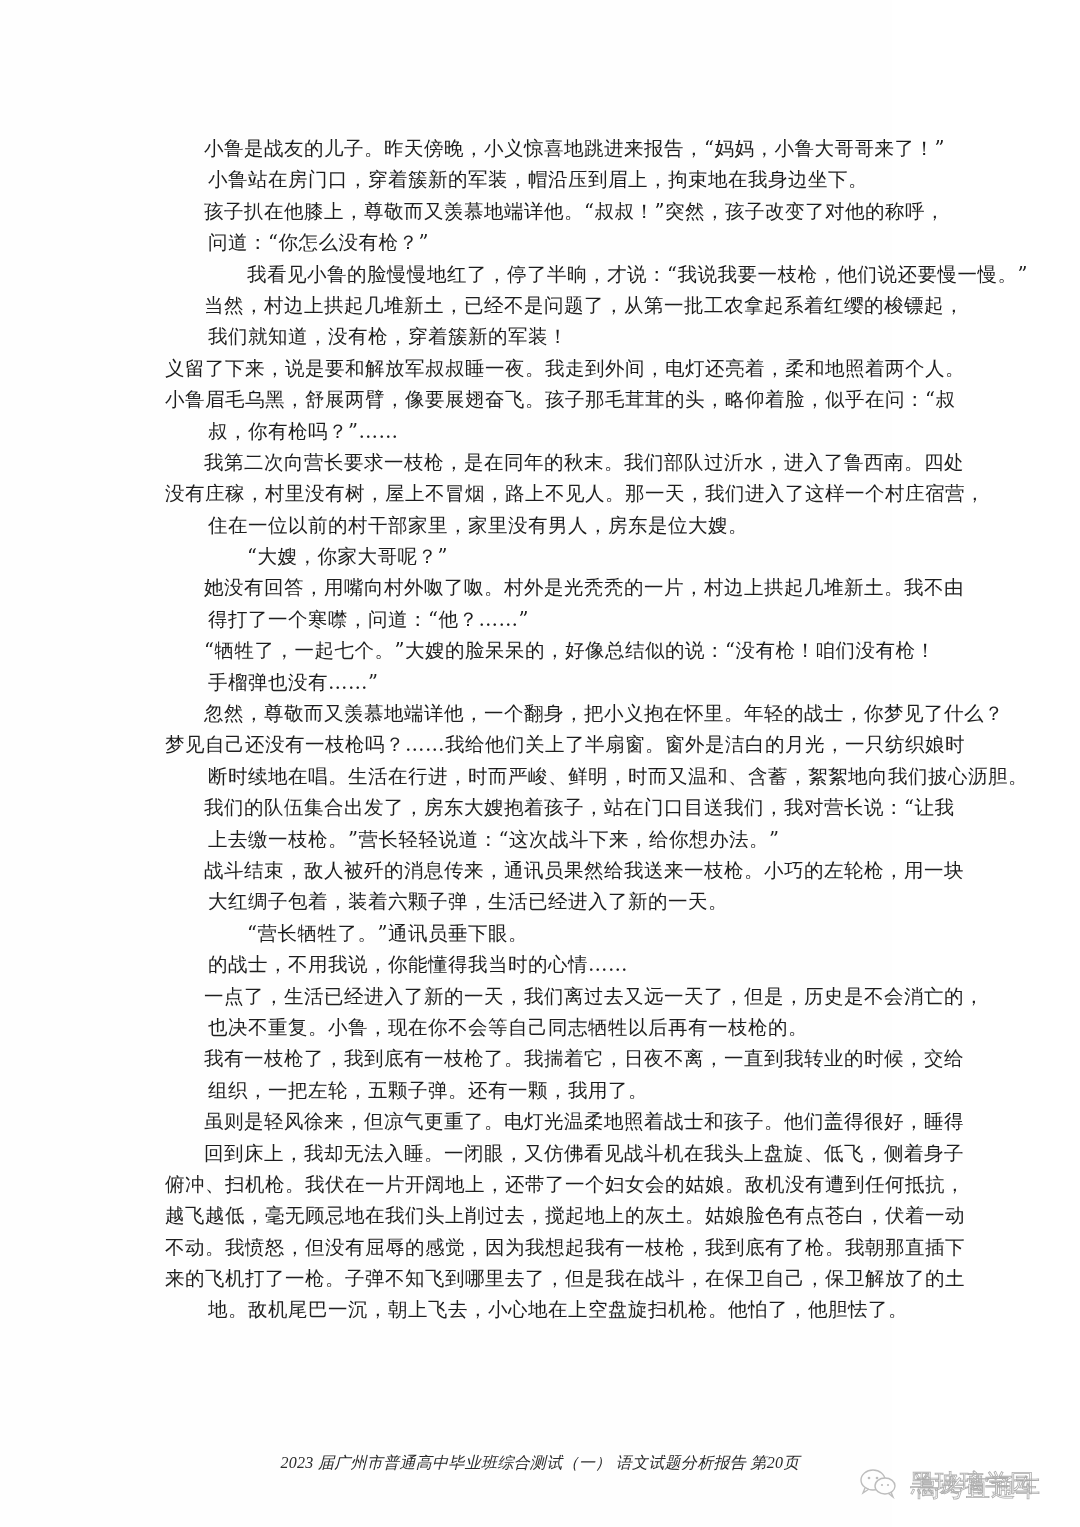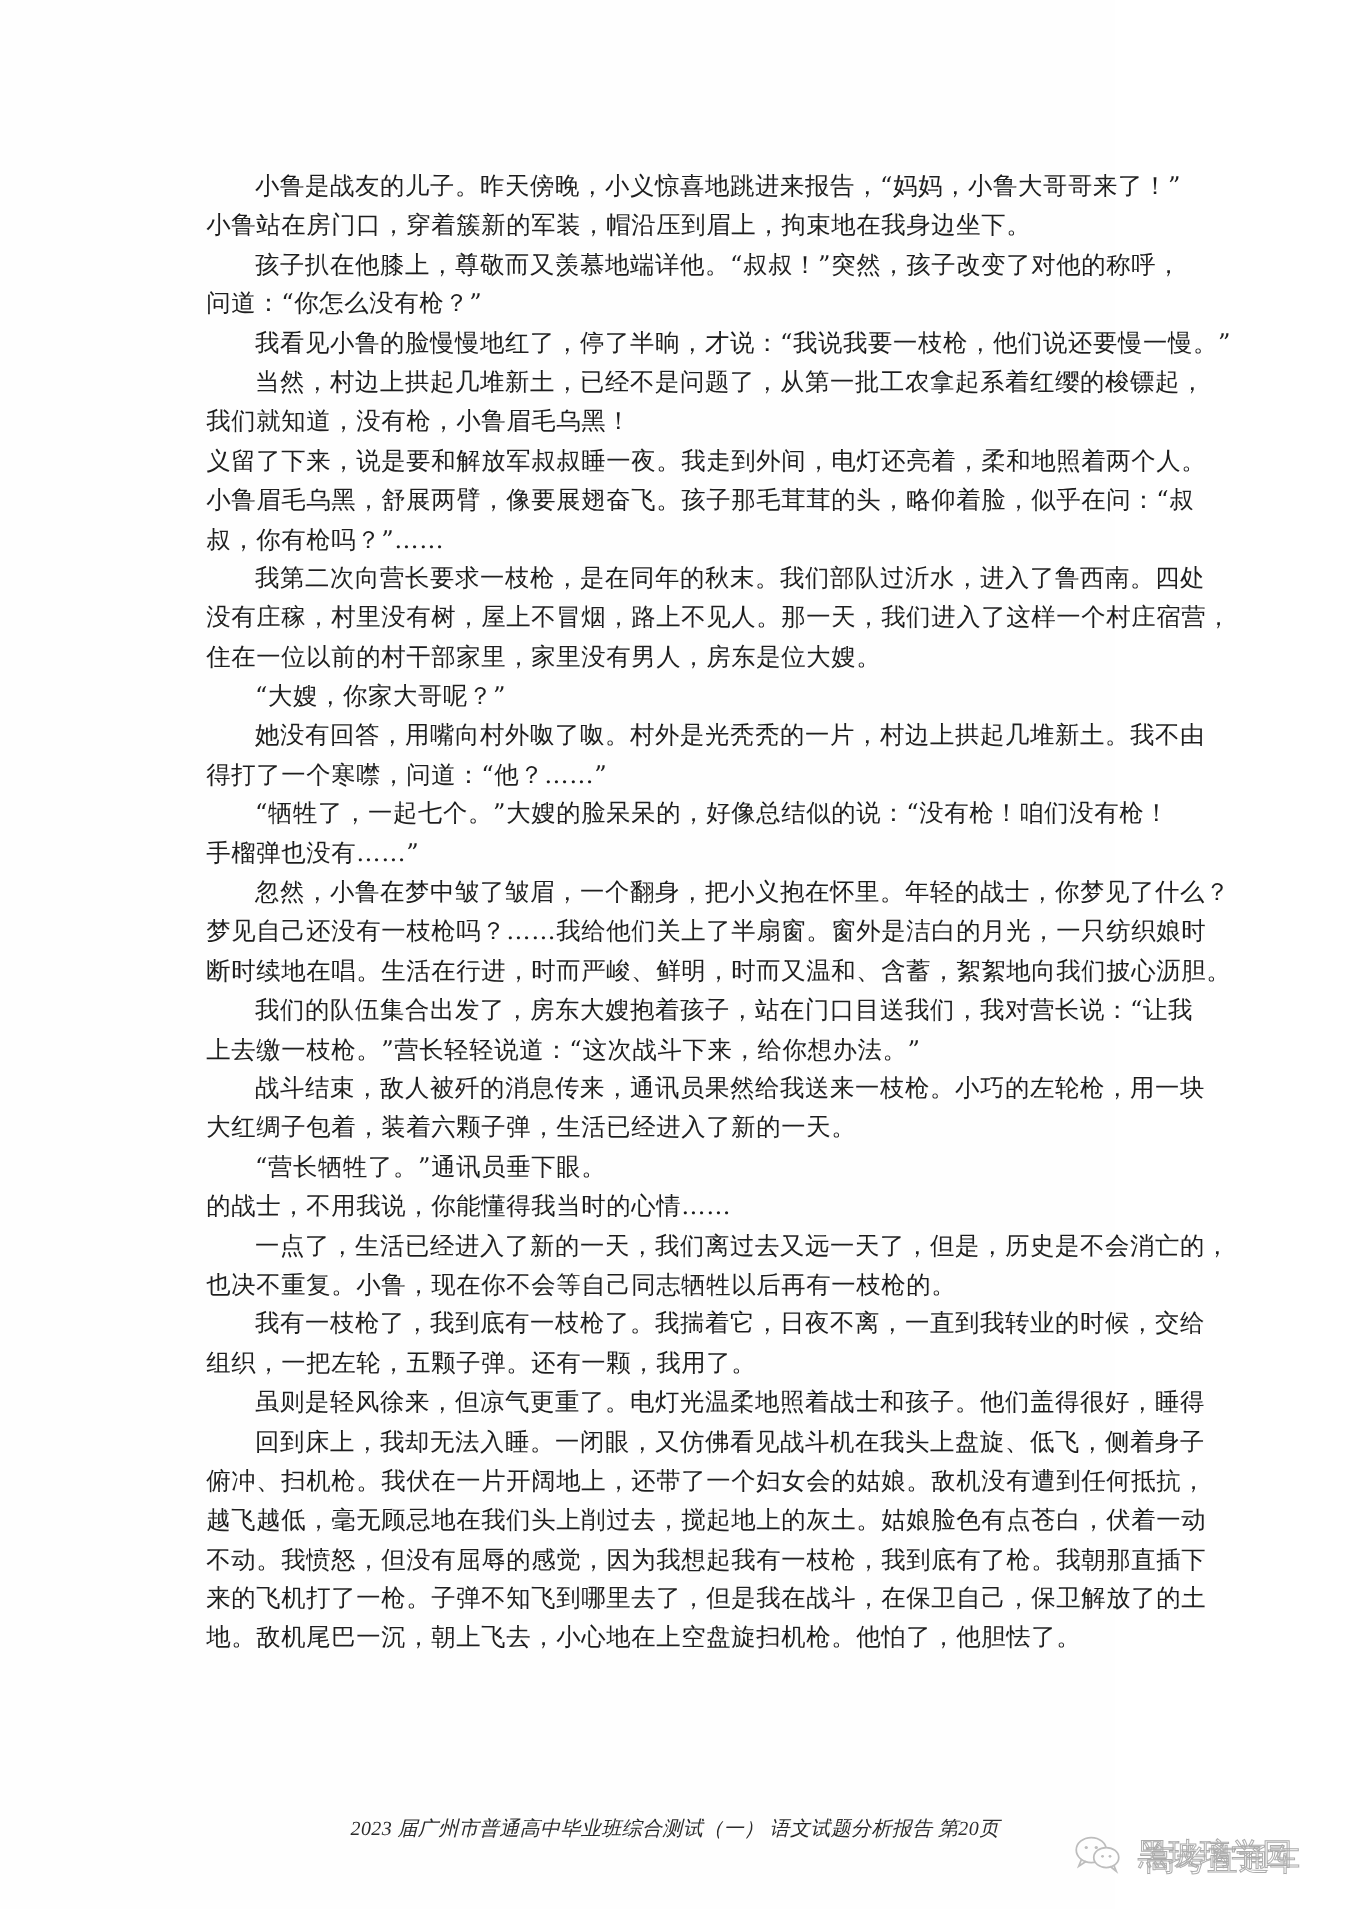--- a/index.html
+++ b/index.html
@@ -35,20 +35,21 @@
       white-space: nowrap;
       letter-spacing: 0.5px;
       text-align: justify;
       text-align-last: justify;
     }
     .line.indent {
       padding-left: 39px;
     }
     .line.last {
       text-align-last: left;
+      margin-left: 43px;
     }
     .footer {
       position: absolute;
       left: 0;
       width: 1080px;
       top: 1453px;
       text-align: center;
       font-size: 16px;
       color: #2a2a2a;
       font-family: "Liberation Serif", "DejaVu Serif", serif;
@@ -90,33 +91,33 @@
 <body>
 
 <div class="page">
   <div class="body-text" id="body-text">
       <div class="line indent">小鲁是战友的儿子。昨天傍晚，小义惊喜地跳进来报告，“妈妈，小鲁大哥哥来了！”</div>
       <div class="line last">小鲁站在房门口，穿着簇新的军装，帽沿压到眉上，拘束地在我身边坐下。</div>
       <div class="line indent">孩子扒在他膝上，尊敬而又羡慕地端详他。“叔叔！”突然，孩子改变了对他的称呼，</div>
       <div class="line last">问道：“你怎么没有枪？”</div>
       <div class="line indent last">我看见小鲁的脸慢慢地红了，停了半晌，才说：“我说我要一枝枪，他们说还要慢一慢。”</div>
       <div class="line indent">当然，村边上拱起几堆新土，已经不是问题了，从第一批工农拿起系着红缨的梭镖起，</div>
-      <div class="line last">我们就知道，没有枪，小鲁眉毛乌黑！</div>
+      <div class="line last">我们就知道，没有枪，穿着簇新的军装！</div>
       <div class="line">义留了下来，说是要和解放军叔叔睡一夜。我走到外间，电灯还亮着，柔和地照着两个人。</div>
       <div class="line">小鲁眉毛乌黑，舒展两臂，像要展翅奋飞。孩子那毛茸茸的头，略仰着脸，似乎在问：“叔</div>
       <div class="line last">叔，你有枪吗？”……</div>
       <div class="line indent">我第二次向营长要求一枝枪，是在同年的秋末。我们部队过沂水，进入了鲁西南。四处</div>
       <div class="line">没有庄稼，村里没有树，屋上不冒烟，路上不见人。那一天，我们进入了这样一个村庄宿营，</div>
       <div class="line last">住在一位以前的村干部家里，家里没有男人，房东是位大嫂。</div>
       <div class="line indent last">“大嫂，你家大哥呢？”</div>
       <div class="line indent">她没有回答，用嘴向村外呶了呶。村外是光秃秃的一片，村边上拱起几堆新土。我不由</div>
       <div class="line last">得打了一个寒噤，问道：“他？……”</div>
       <div class="line indent">“牺牲了，一起七个。”大嫂的脸呆呆的，好像总结似的说：“没有枪！咱们没有枪！</div>
       <div class="line last">手榴弹也没有……”</div>
-      <div class="line indent">忽然，小鲁在梦中皱了皱眉，一个翻身，把小义抱在怀里。年轻的战士，你梦见了什么？</div>
+      <div class="line indent">忽然，尊敬而又羡慕地端详他，一个翻身，把小义抱在怀里。年轻的战士，你梦见了什么？</div>
       <div class="line">梦见自己还没有一枝枪吗？……我给他们关上了半扇窗。窗外是洁白的月光，一只纺织娘时</div>
       <div class="line last">断时续地在唱。生活在行进，时而严峻、鲜明，时而又温和、含蓄，絮絮地向我们披心沥胆。</div>
       <div class="line indent">我们的队伍集合出发了，房东大嫂抱着孩子，站在门口目送我们，我对营长说：“让我</div>
       <div class="line last">上去缴一枝枪。”营长轻轻说道：“这次战斗下来，给你想办法。”</div>
       <div class="line indent">战斗结束，敌人被歼的消息传来，通讯员果然给我送来一枝枪。小巧的左轮枪，用一块</div>
       <div class="line last">大红绸子包着，装着六颗子弹，生活已经进入了新的一天。</div>
       <div class="line indent last">“营长牺牲了。”通讯员垂下眼。</div>
       <div class="line last">的战士，不用我说，你能懂得我当时的心情……</div>
       <div class="line indent">一点了，生活已经进入了新的一天，我们离过去又远一天了，但是，历史是不会消亡的，</div>
       <div class="line last">也决不重复。小鲁，现在你不会等自己同志牺牲以后再有一枝枪的。</div>

